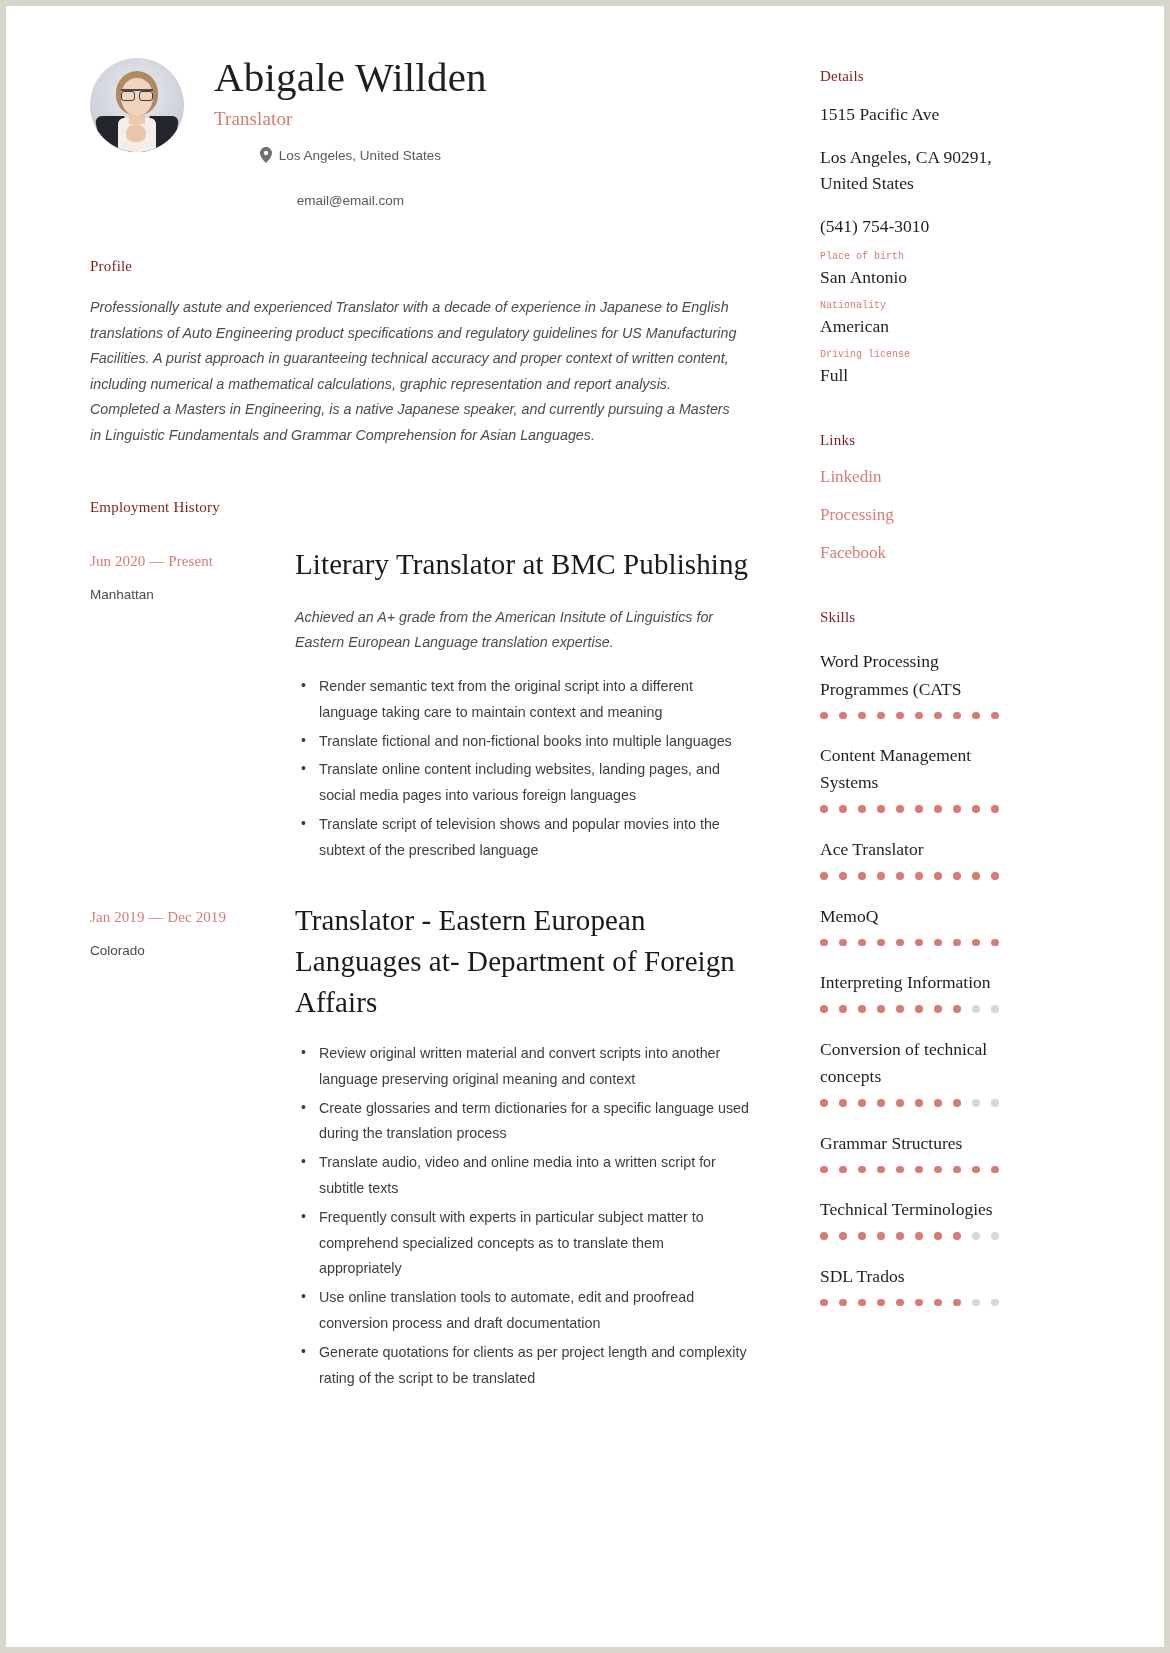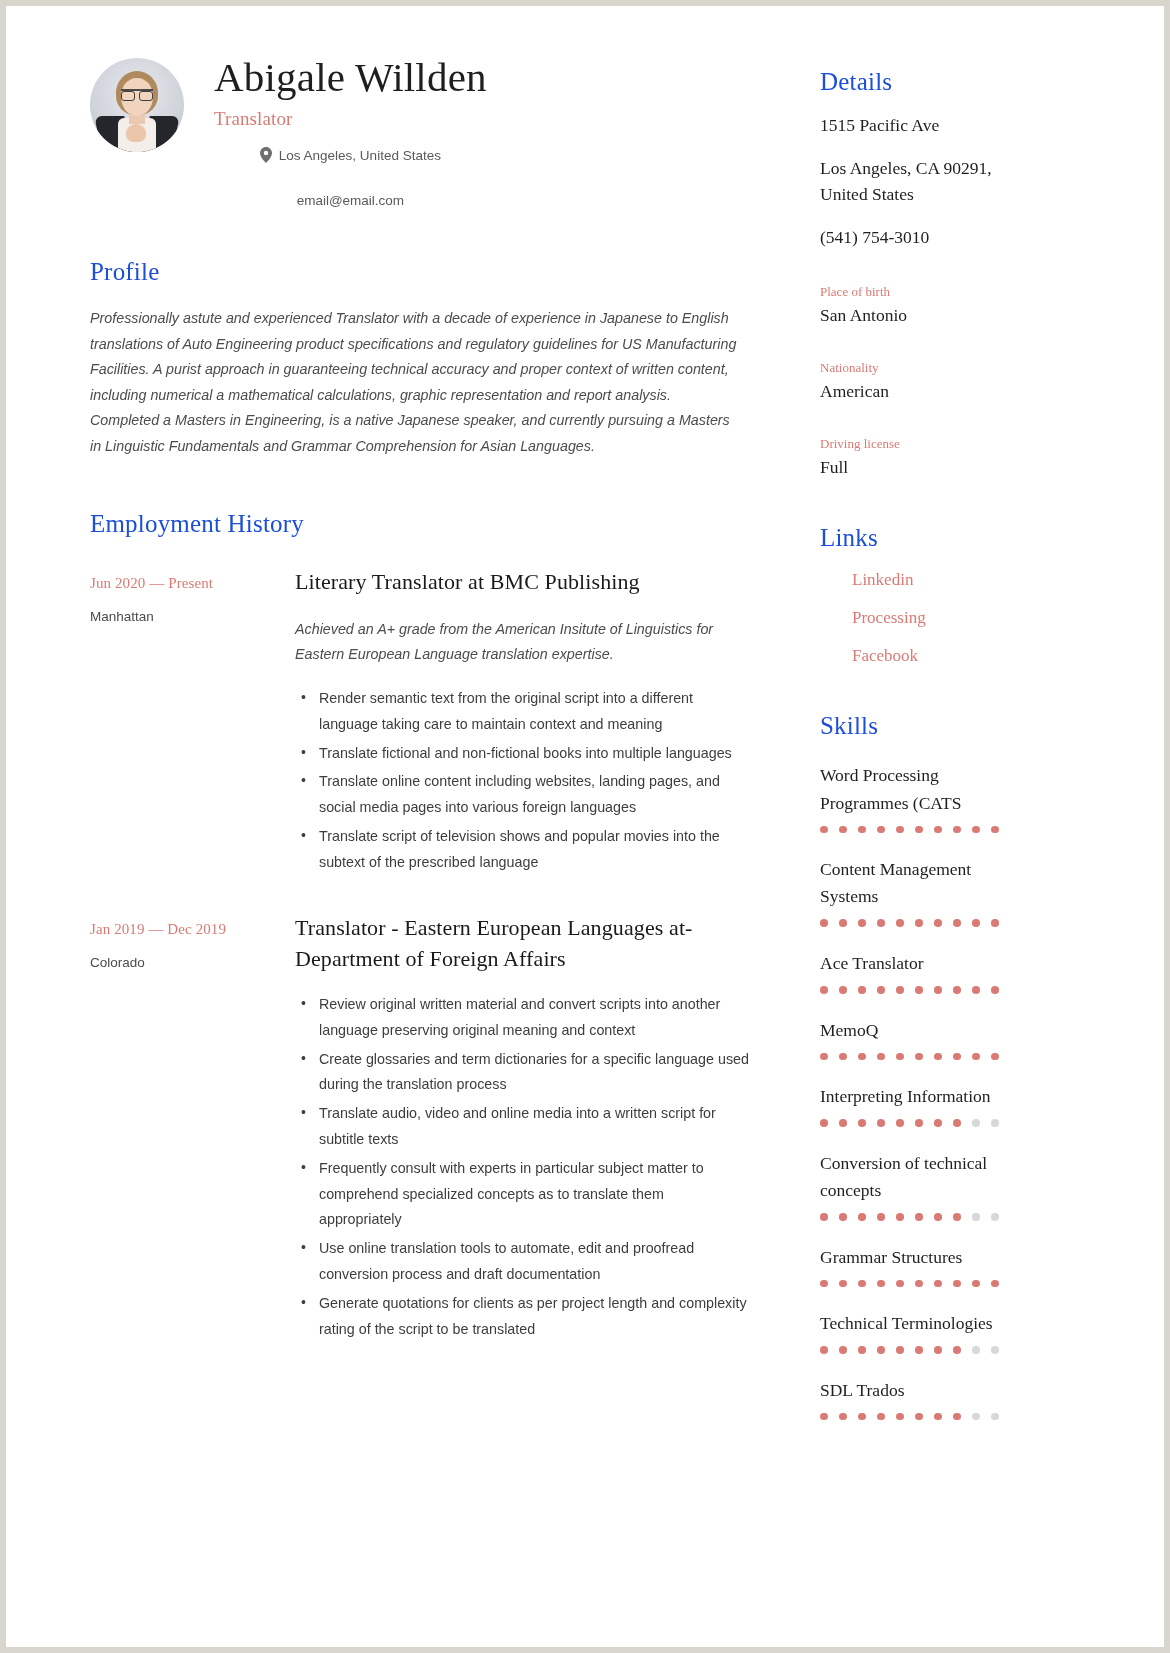--- a/index.html
+++ b/index.html
@@ -74,21 +74,21 @@
   .contactrow {
     display: flex; align-items: center; gap: 30px; margin-top: 17px;
     font-family: "Liberation Sans", sans-serif;
     font-size: 13.5px; color: #5a5a5a; flex-direction: column;
   }
   .contactrow .locwrap { display: flex; align-items: center; gap: 7px; }
   .pin { width: 12px; height: 16px; display: block; }
 
   
   h2.sec {
-    font-size: 25px; font-weight: 400; color: #1d4ed8;
+    font-size: 15px; font-weight: 400; color: #7f1d1d;
     letter-spacing: .2px; margin: 0;
   }
   .left h2.sec { margin-top: 50px; }
 
   .profile-text {
     margin-top: 20px;
     font-family: "Liberation Sans", sans-serif;
     font-style: italic; font-size: 14.3px; color: #4c4c4c;
     line-height: 25.6px; max-width: 648px;
   }
@@ -99,21 +99,21 @@
   .job .meta { width: 205px; flex: 0 0 205px; padding-top: 9px; }
   .job .period {
     font-size: 15px; color: #d97b74; letter-spacing: .1px;
   }
   .job .place {
     font-family: "Liberation Sans", sans-serif;
     font-size: 13.5px; color: #4c4c4c; margin-top: 17px;
   }
   .job .body { flex: 1; }
   .job .role {
-    font-size: 22px; font-weight: 400; color: #1a1a1a;
+    font-size: 29px; font-weight: 400; color: #1a1a1a;
     line-height: 1.42; letter-spacing: .1px; max-width: 470px;
   }
   .job .summary {
     margin-top: 20px;
     font-family: "Liberation Sans", sans-serif;
     font-style: italic; font-size: 14.3px; color: #4c4c4c;
     line-height: 25.6px; max-width: 460px;
   }
   .job ul { margin: 18px 0 0 0; padding-left: 0; list-style: none; }
   .job li {
@@ -128,30 +128,30 @@
 
   
   .right h2.sec.first { margin-top: 0; }
   .right h2.sec { margin-top: 46px; }
 
   .det-line {
     font-size: 17.5px; color: #1f1f1f; line-height: 1.52;
     margin-top: 16px; max-width: 210px;
   }
   .det-label {
-    font-family: Liberation Serif, serif;
-    font-size: 13px; color: #d97b74; margin-top: 34px;
+    font-family: Liberation Mono, monospace;
+    font-size: 10px; color: #d97b74; margin-top: 12px;
   }
   .det-value {
     font-size: 17.5px; color: #1f1f1f; margin-top: 5px;
   }
 
   .link {
     display: block; font-size: 17px; color: #d97b74;
-    margin-top: 18px; text-decoration: none; margin-left: 32px;
+    margin-top: 18px; text-decoration: none;
   }
   .links-wrap { margin-top: 2px; }
 
   .skill { margin-top: 23px; }
   .skill:first-child { margin-top: 22px; }
   .skill-name {
     font-size: 17.5px; color: #1f1f1f; line-height: 1.55; max-width: 208px;
   }
   .dots { display: flex; gap: 11.5px; margin-top: 9px; }
   .dot { width: 7.5px; height: 7.5px; border-radius: 50%; background: #d97b74; }

